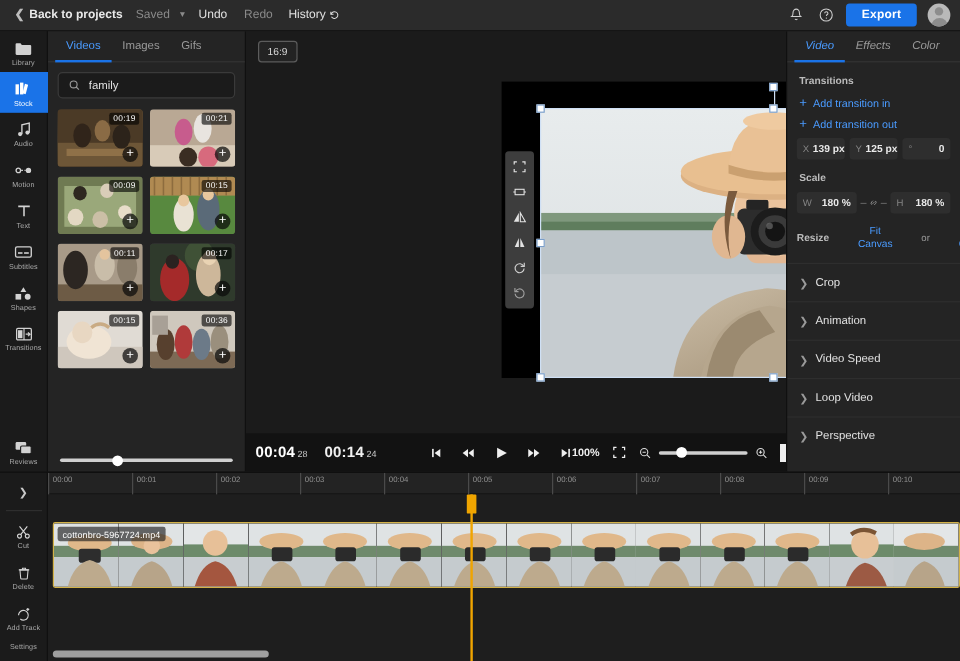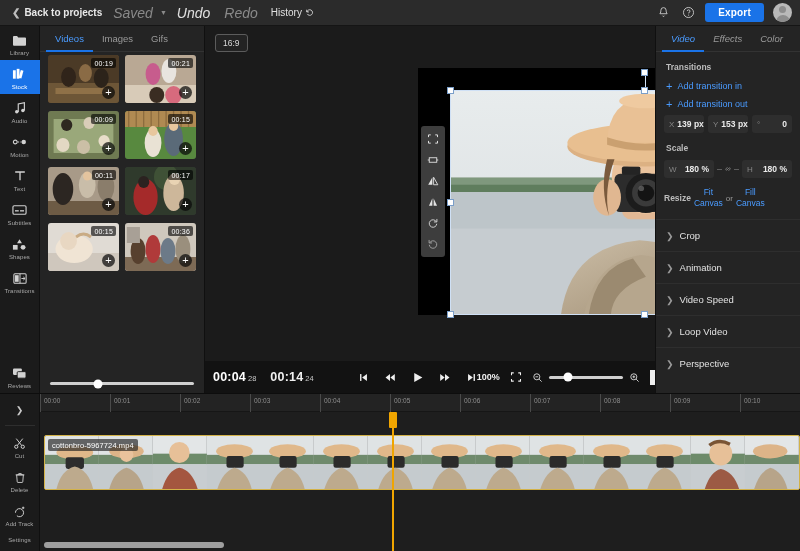--- a/index.html
+++ b/index.html
@@ -14,21 +14,21 @@
 
   
   .topbar {
     height: 26px; min-height: 26px; background: #2b2b2b;
     display: flex; align-items: center; position: relative;
     border-bottom: 1px solid #151515;
   }
   .topbar-left { display: flex; align-items: center; gap: 0px; padding-left: 8px; }
   .back-btn { display: flex; align-items: center; gap: 4px; font-size: 10px; font-weight: bold; color: #e9e9e9; cursor: pointer; padding: 2px 4px; }
   .chev-left { font-size: 10px; color: #bdbdbd; line-height: 1; }
-  .tb-item { font-size: 14px; color: #8a8a8a; padding: 2px 7px; cursor: pointer; font-style: italic; }
+  .tb-item { font-size: 10px; color: #8a8a8a; padding: 2px 7px; cursor: pointer; }
   .tb-item.enabled { color: #e0e0e0; }
   .tb-caret { font-size: 7px; color: #8a8a8a; padding: 2px 3px 2px 0; cursor: pointer; }
   .history-wrap { display:flex; align-items:center; gap:3px; font-size:10px; color:#e0e0e0; padding:2px 6px; cursor:pointer;}
   .topbar-title {
     position: absolute; left: 0; right: 0; text-align: center;
     font-size: 10px; color: #e6e6e6; pointer-events: none;
   }
   .topbar-right { margin-left: auto; display: flex; align-items: center; gap: 9px; padding-right: 8px; }
   .ico-btn { width: 16px; height: 16px; display: flex; align-items: center; justify-content: center; cursor: pointer; color: #cfcfcf; }
   .export-btn {
@@ -173,21 +173,21 @@
   .rp-link .pl { font-size: 11px; line-height: 9px; }
   .field-row { display: flex; gap: 4px; padding: 2px 8px 0; }
   .field {
     flex: 1; background: #2e2e2e; border-radius: 3px; height: 18px; display: flex; align-items: center;
     padding: 0 5px; gap: 3px; min-width: 0;
   }
   .field .fk { font-size: 8px; color: #858585; }
   .field .fv { font-size: 8.5px; color: #eaeaea; font-weight: bold; margin-left: auto; white-space: nowrap; }
   .scale-row { display: flex; align-items: center; gap: 3px; padding: 2px 8px 0; }
   .link-ic { color: #7f7f7f; font-size: 9px; display: flex; align-items: center; gap: 1px; }
-  .resize-row { display: flex; align-items: center; padding: 9px 8px 10px; gap: 3px; }
+  .resize-row { display: flex; align-items: center; padding: 9px 8px 10px; gap: 24px; }
   .resize-lbl { font-size: 8.5px; color: #bcbcbc; font-weight: bold; }
   .resize-opt { font-size: 8.5px; color: #4a9bff; cursor: pointer; text-align: center; line-height: 11px; }
   .or-txt { font-size: 8px; color: #9a9a9a; }
   .acc {
     display: flex; align-items: center; gap: 6px; padding: 10px 10px; font-size: 9.5px; color: #e2e2e2;
     border-top: 1px solid #2e2e2e; cursor: pointer;
   }
   .acc .cv { color: #9a9a9a; font-size: 9px; }
 
   svg { display: block; }
@@ -336,20 +336,31 @@
         </span>
         <span class="lb">Reviews</span>
       </div>
     </div>
 
     <div class="media-panel">
       <div class="media-tabs">
         <div class="media-tab active">Videos</div>
         <div class="media-tab">Images</div>
         <div class="media-tab">Gifs</div>
+      </div>
+      <div class="search-wrap">
+        <div class="search-box">
+          <span class="si">
+            <svg width="10" height="10" viewBox="0 0 16 16">
+                <circle cx="7" cy="7" r="4.6" fill="none" stroke="#9a9a9a" stroke-width="1.5"></circle>
+                <path d="M10.4 10.4L14 14" stroke="#9a9a9a" stroke-width="1.5"></path>
+              </svg>
+          </span>
+          <input value="family" style="">
+        </div>
       </div>
       <div class="thumb-grid">
 
         <div class="thumb" style="background:linear-gradient(160deg,#3c3226 0%,#6a5233 40%,#2a2118 100%);">
           <svg width="100%" height="100%" viewBox="0 0 76 48" preserveAspectRatio="none" style="position:absolute;inset:0">
             <rect width="76" height="48" fill="#4b3a26"></rect>
               <rect y="28" width="76" height="20" fill="#6d5637"></rect>
             <ellipse cx="22" cy="22" rx="8" ry="10" fill="#30241a"></ellipse>
               <ellipse cx="40" cy="18" rx="7" ry="9" fill="#8a6b45"></ellipse>
             <ellipse cx="57" cy="23" rx="8" ry="10" fill="#2c231a"></ellipse>
@@ -658,21 +669,21 @@
           <span>Add transition out</span>
         </div>
 
         <div class="field-row">
           <div class="field">
             <span class="fk">X</span>
             <span class="fv">139 px</span>
           </div>
           <div class="field">
             <span class="fk">Y</span>
-            <span class="fv">153 px</span>
+            <span class="fv">125 px</span>
           </div>
           <div class="field">
             <span class="fk">°</span>
             <span class="fv">0</span>
           </div>
         </div>
 
         <div class="rp-sect-title">Scale</div>
         <div class="scale-row">
           <div class="field">

